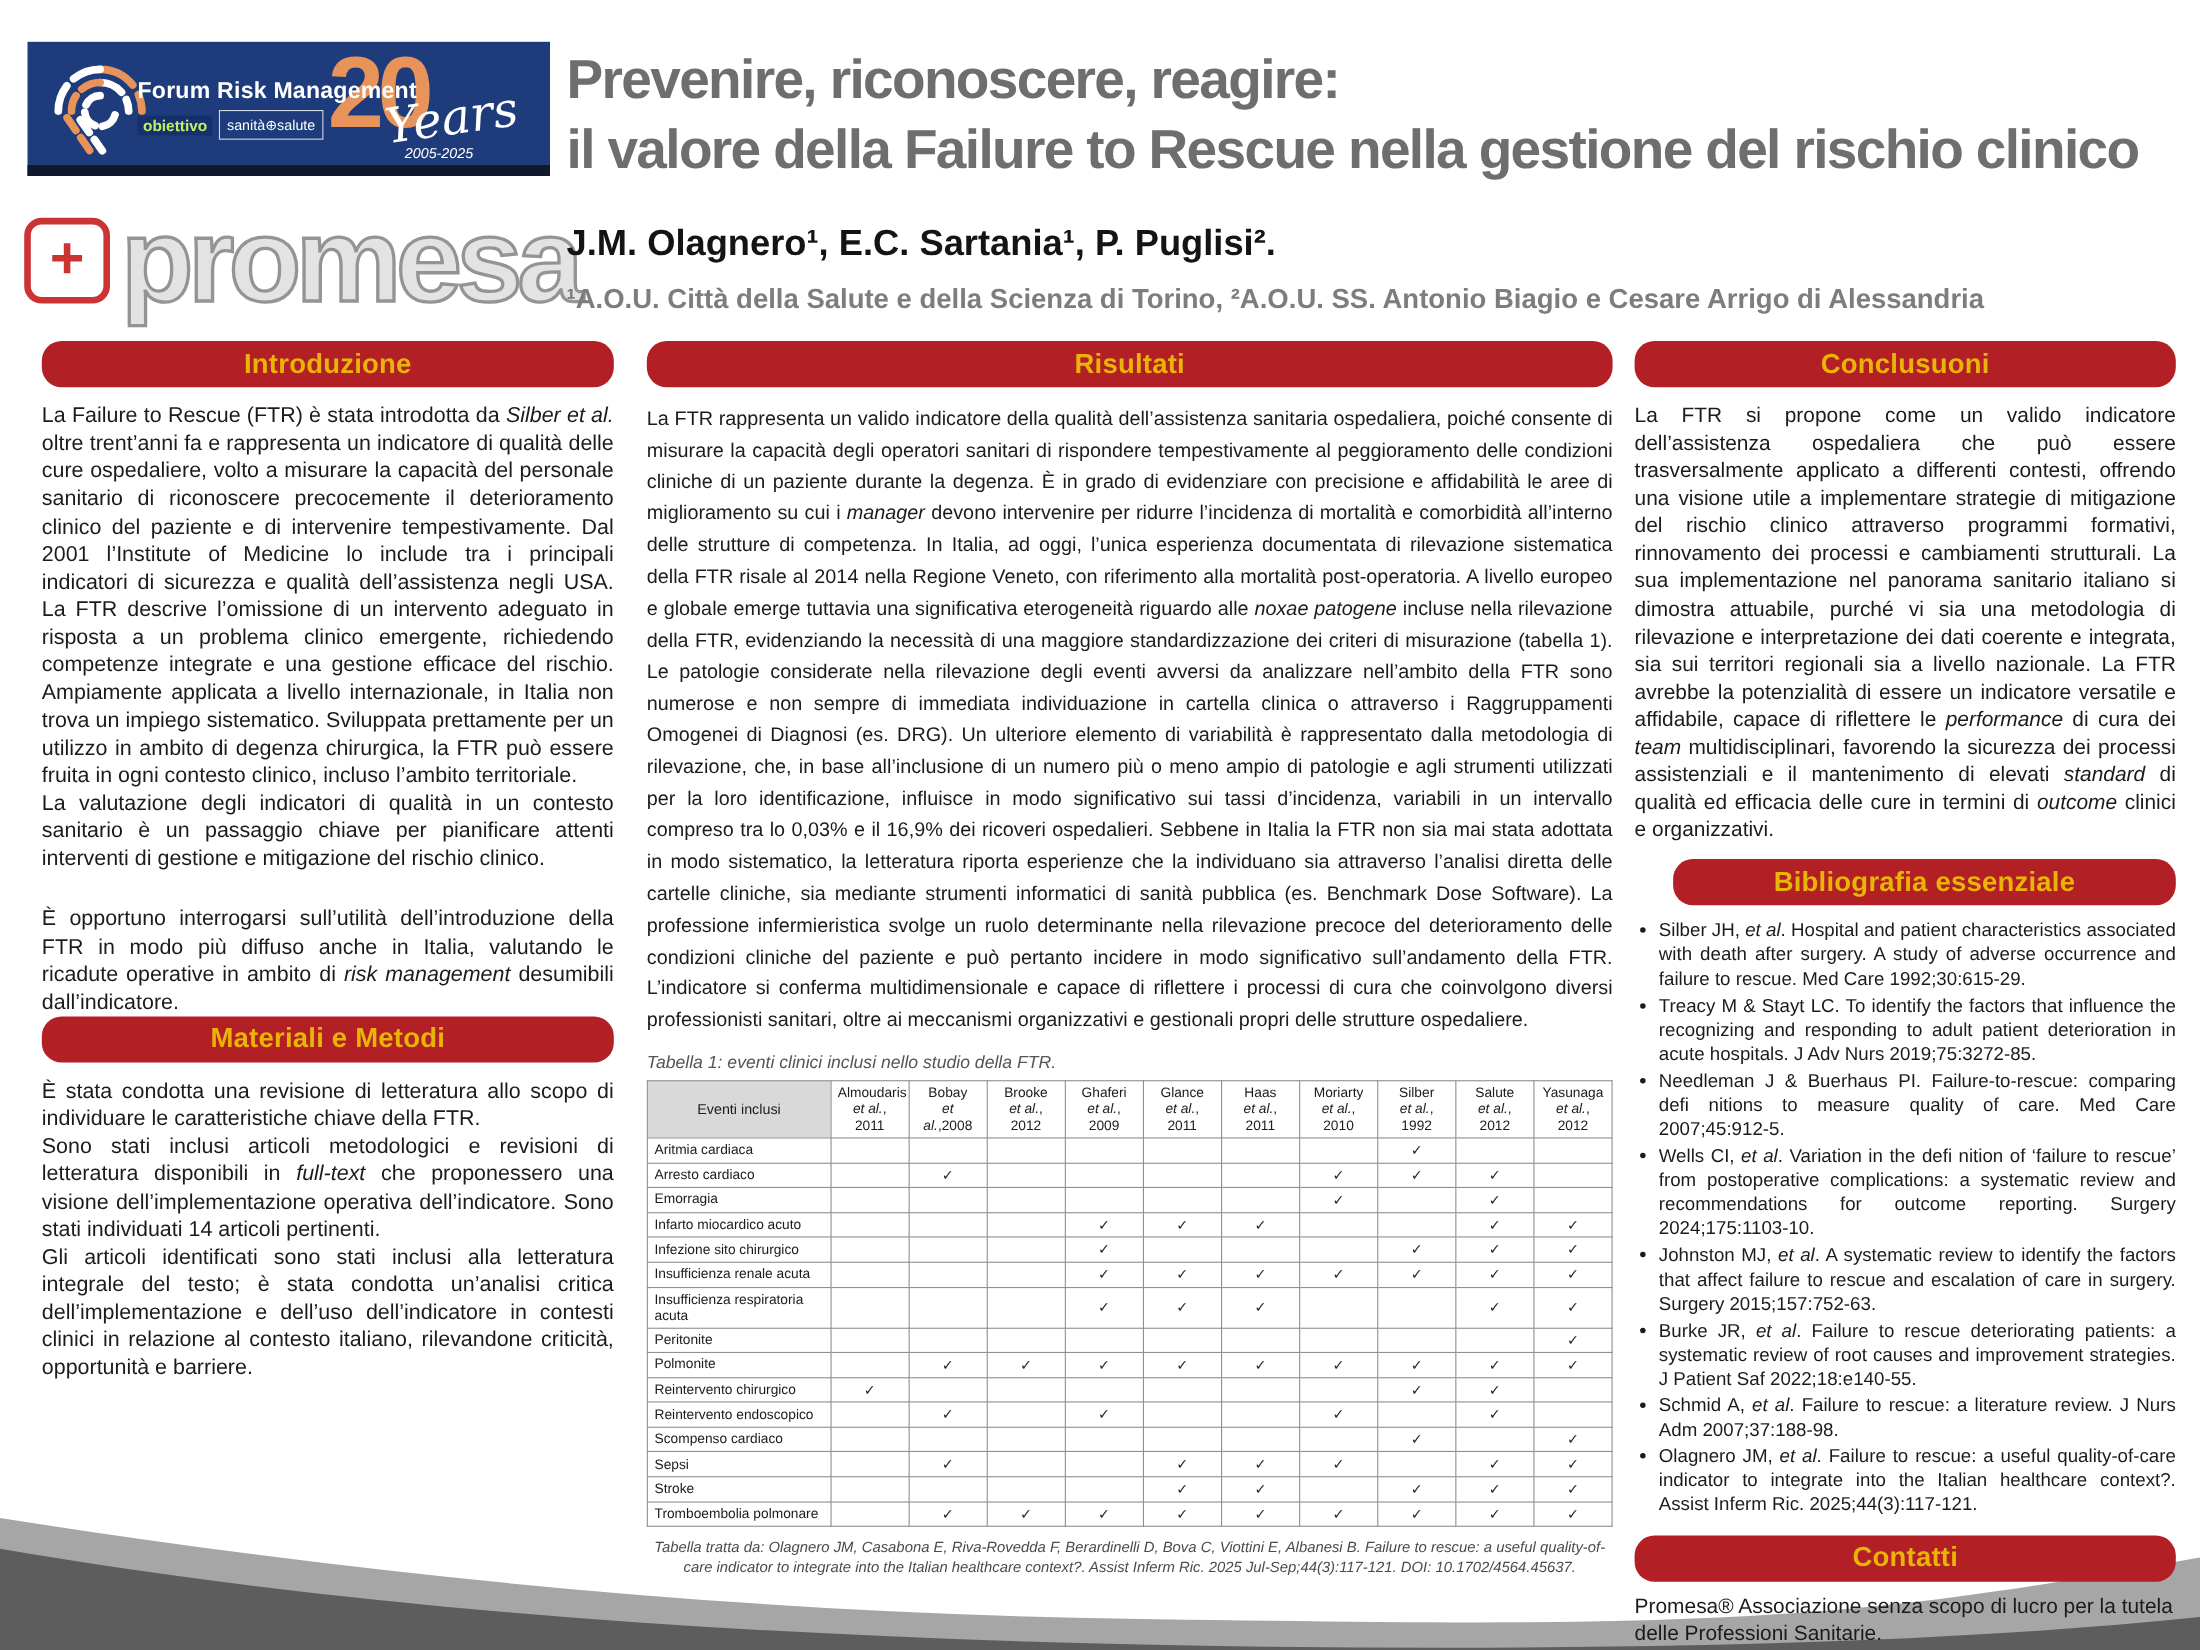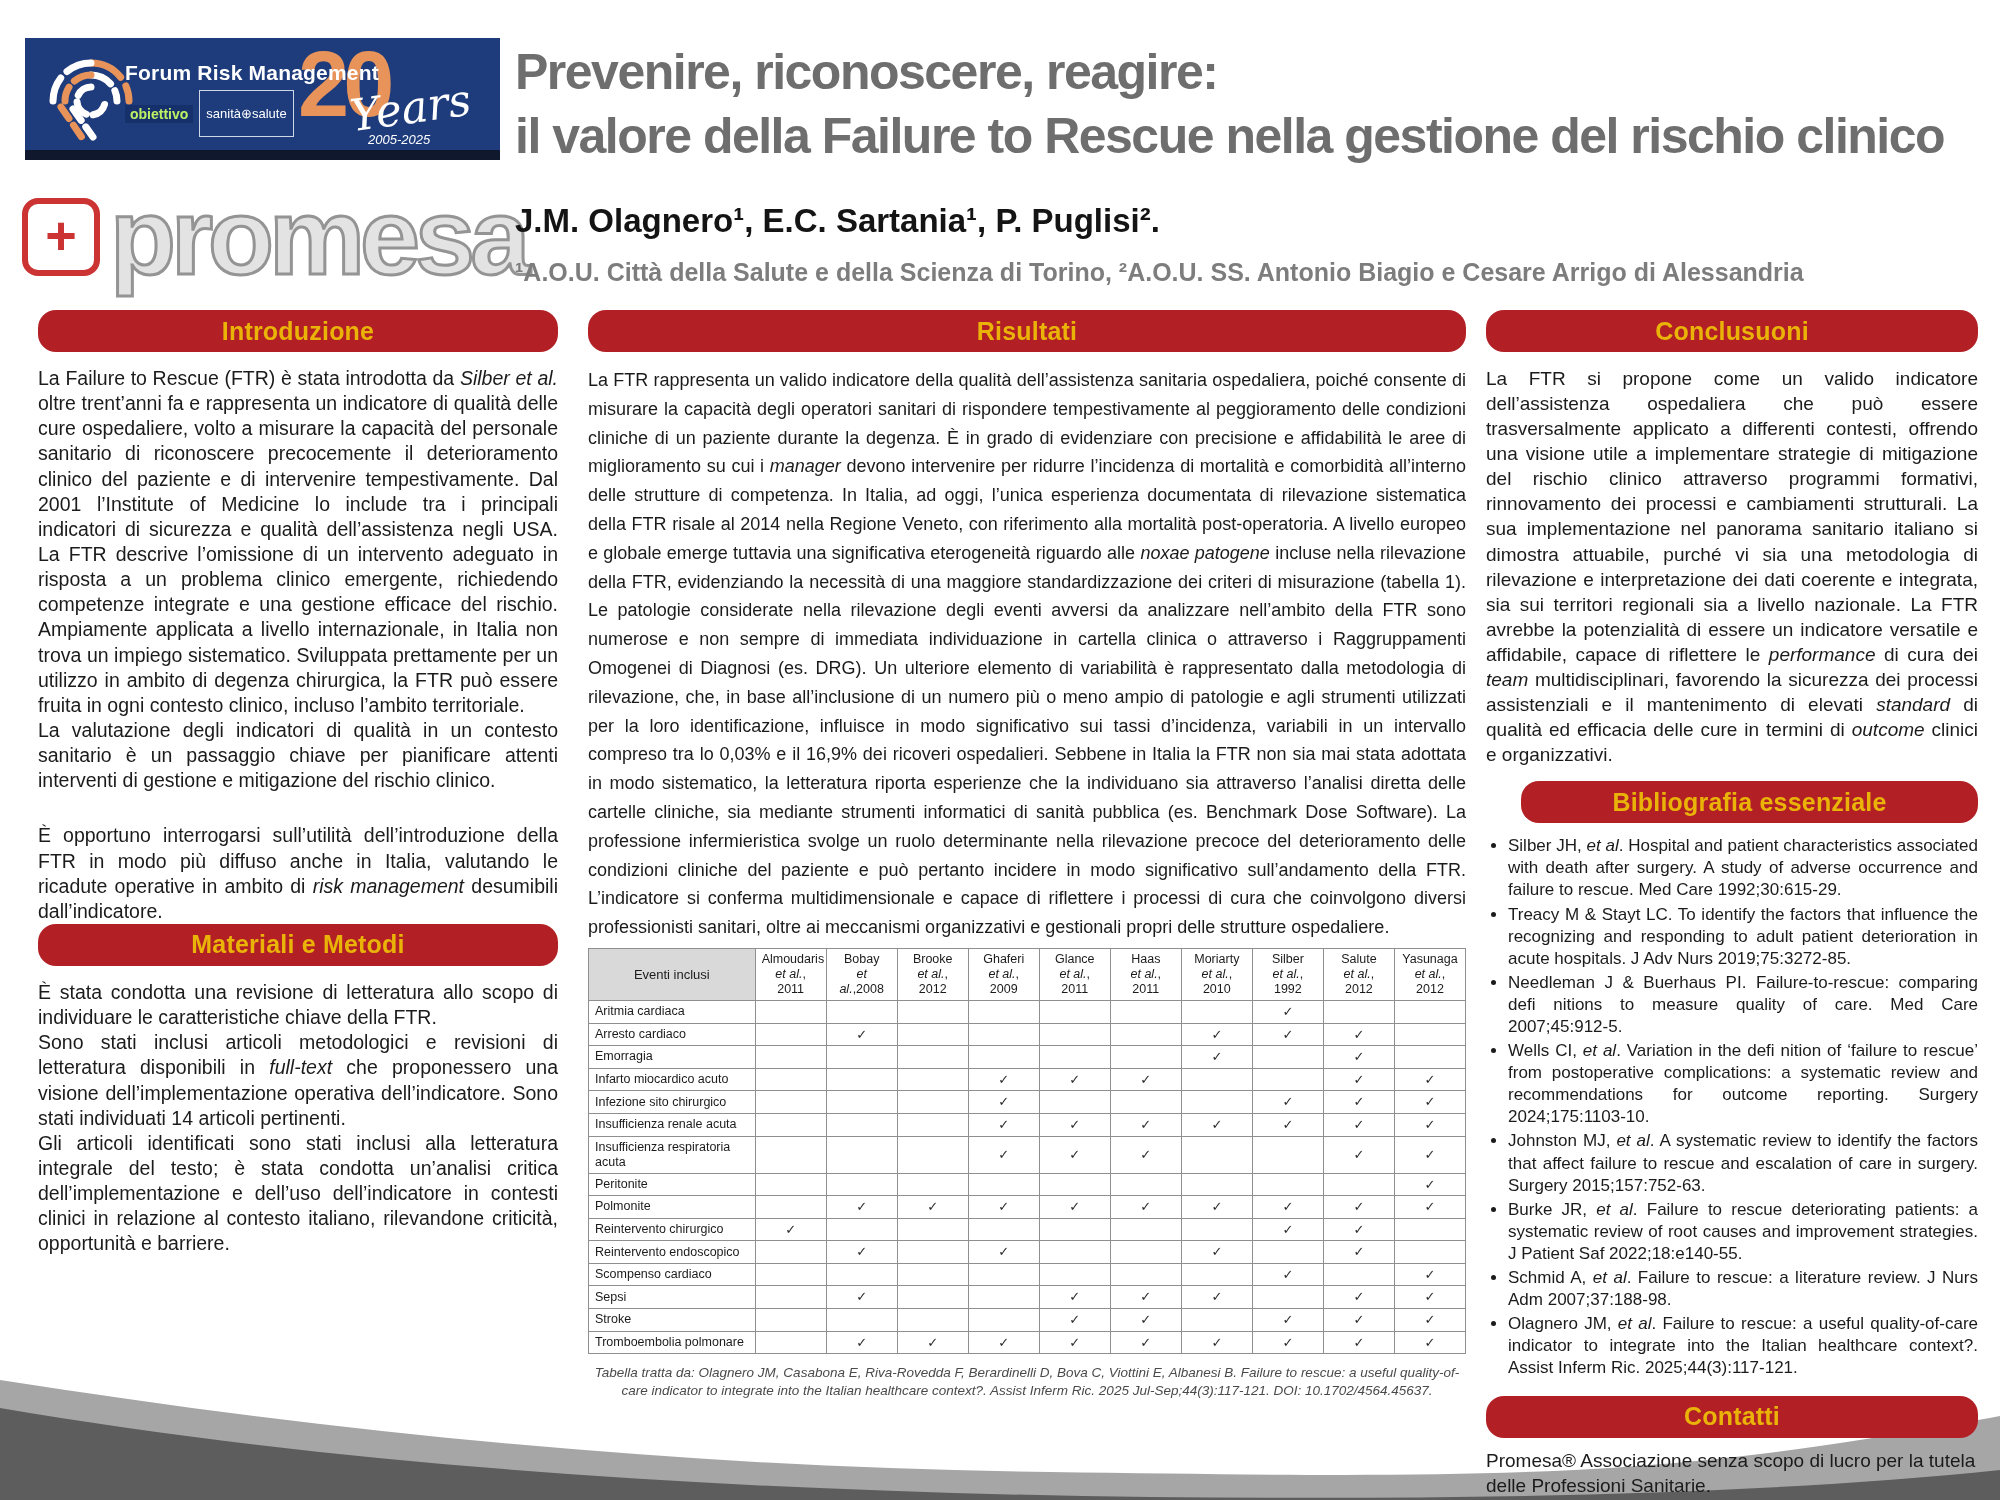--- a/index.html
+++ b/index.html
@@ -11,21 +11,21 @@
   .logo-box{
     position:absolute;left:25px;top:38px;width:475px;height:122px;
     background:#1e3c7c;display:flex;align-items:center;padding:0;box-sizing:border-box;
   }
   .logo-strip{position:absolute;left:0;bottom:0;width:100%;height:10px;background:#10182e;}
   .fingerprint{margin-left:14px;flex:0 0 auto;}
   .logo-text{margin-left:-18px;z-index:2;}
   .logo-org{color:#ffffff;font-weight:bold;font-size:21px;letter-spacing:0.2px;}
   .logo-tagline{margin-top:5px;display:flex;align-items:center;gap:6px;}
   .logo-tagline .t1{color:#bef264;font-weight:bold;font-size:14px;background:#16306b;padding:1px 5px;}
-  .logo-tagline .t2{color:#ffffff;font-size:13px;border:1px solid #cfd6e6;padding:15px 6px;}
+  .logo-tagline .t2{color:#ffffff;font-size:13px;border:1px solid #cfd6e6;padding:5px 6px;}
   .anniv{position:absolute;right:42px;top:12px;width:160px;height:100px;}
   .anniv .num{
     position:absolute;left:0;top:-12px;font-size:92px;font-weight:bold;color:#e8935a;
     letter-spacing:-6px;line-height:1;
   }
   .anniv .word{
     position:absolute;left:52px;top:32px;font-family:"DejaVu Serif",serif;font-style:italic;
     font-size:44px;color:#ffffff;transform:rotate(-8deg);
   }
   .anniv .years{position:absolute;left:70px;top:82px;font-size:13px;color:#ffffff;font-style:italic;}
@@ -160,20 +160,21 @@
           <p>Sono stati inclusi articoli metodologici e revisioni di letteratura disponibili in <em>full-text</em> che proponessero una visione dell’implementazione operativa dell’indicatore. Sono stati individuati 14 articoli pertinenti.</p>
           <p>Gli articoli identificati sono stati inclusi alla letteratura integrale del testo; è stata condotta un’analisi critica dell’implementazione e dell’uso dell’indicatore in contesti clinici in relazione al contesto italiano, rilevandone criticità, opportunità e barriere.</p>
         </div>
     </div>
 
     <div class="col col-center">
       <div class="banner">Risultati</div>
       <div class="body-text">
           <p>La FTR rappresenta un valido indicatore della qualità dell’assistenza sanitaria ospedaliera, poiché consente di misurare la capacità degli operatori sanitari di rispondere tempestivamente al peggioramento delle condizioni cliniche di un paziente durante la degenza. È in grado di evidenziare con precisione e affidabilità le aree di miglioramento su cui i <em>manager</em> devono intervenire per ridurre l’incidenza di mortalità e comorbidità all’interno delle strutture di competenza. In Italia, ad oggi, l’unica esperienza documentata di rilevazione sistematica della FTR risale al 2014 nella Regione Veneto, con riferimento alla mortalità post-operatoria. A livello europeo e globale emerge tuttavia una significativa eterogeneità riguardo alle <em>noxae patogene</em> incluse nella rilevazione della FTR, evidenziando la necessità di una maggiore standardizzazione dei criteri di misurazione (tabella 1). Le patologie considerate nella rilevazione degli eventi avversi da analizzare nell’ambito della FTR sono numerose e non sempre di immediata individuazione in cartella clinica o attraverso i Raggruppamenti Omogenei di Diagnosi (es. DRG). Un ulteriore elemento di variabilità è rappresentato dalla metodologia di rilevazione, che, in base all’inclusione di un numero più o meno ampio di patologie e agli strumenti utilizzati per la loro identificazione, influisce in modo significativo sui tassi d’incidenza, variabili in un intervallo compreso tra lo 0,03% e il 16,9% dei ricoveri ospedalieri. Sebbene in Italia la FTR non sia mai stata adottata in modo sistematico, la letteratura riporta esperienze che la individuano sia attraverso l’analisi diretta delle cartelle cliniche, sia mediante strumenti informatici di sanità pubblica (es. Benchmark Dose Software). La professione infermieristica svolge un ruolo determinante nella rilevazione precoce del deterioramento delle condizioni cliniche del paziente e può pertanto incidere in modo significativo sull’andamento della FTR. L’indicatore si conferma multidimensionale e capace di riflettere i processi di cura che coinvolgono diversi professionisti sanitari, oltre ai meccanismi organizzativi e gestionali propri delle strutture ospedaliere.</p>
         </div>
+      <div class="tab-caption">Tabella 1: eventi clinici inclusi nello studio della FTR.</div>
       <table class="ftr" id="ftr-table">
           <thead>
             <tr>
               <th class="first">Eventi inclusi</th>
               <th>
                 <span class="sname">Almoudaris</span>
                 <span class="sref"><em>et al.</em>, 2011</span>
               </th>
               <th>
                 <span class="sname">Bobay</span>

